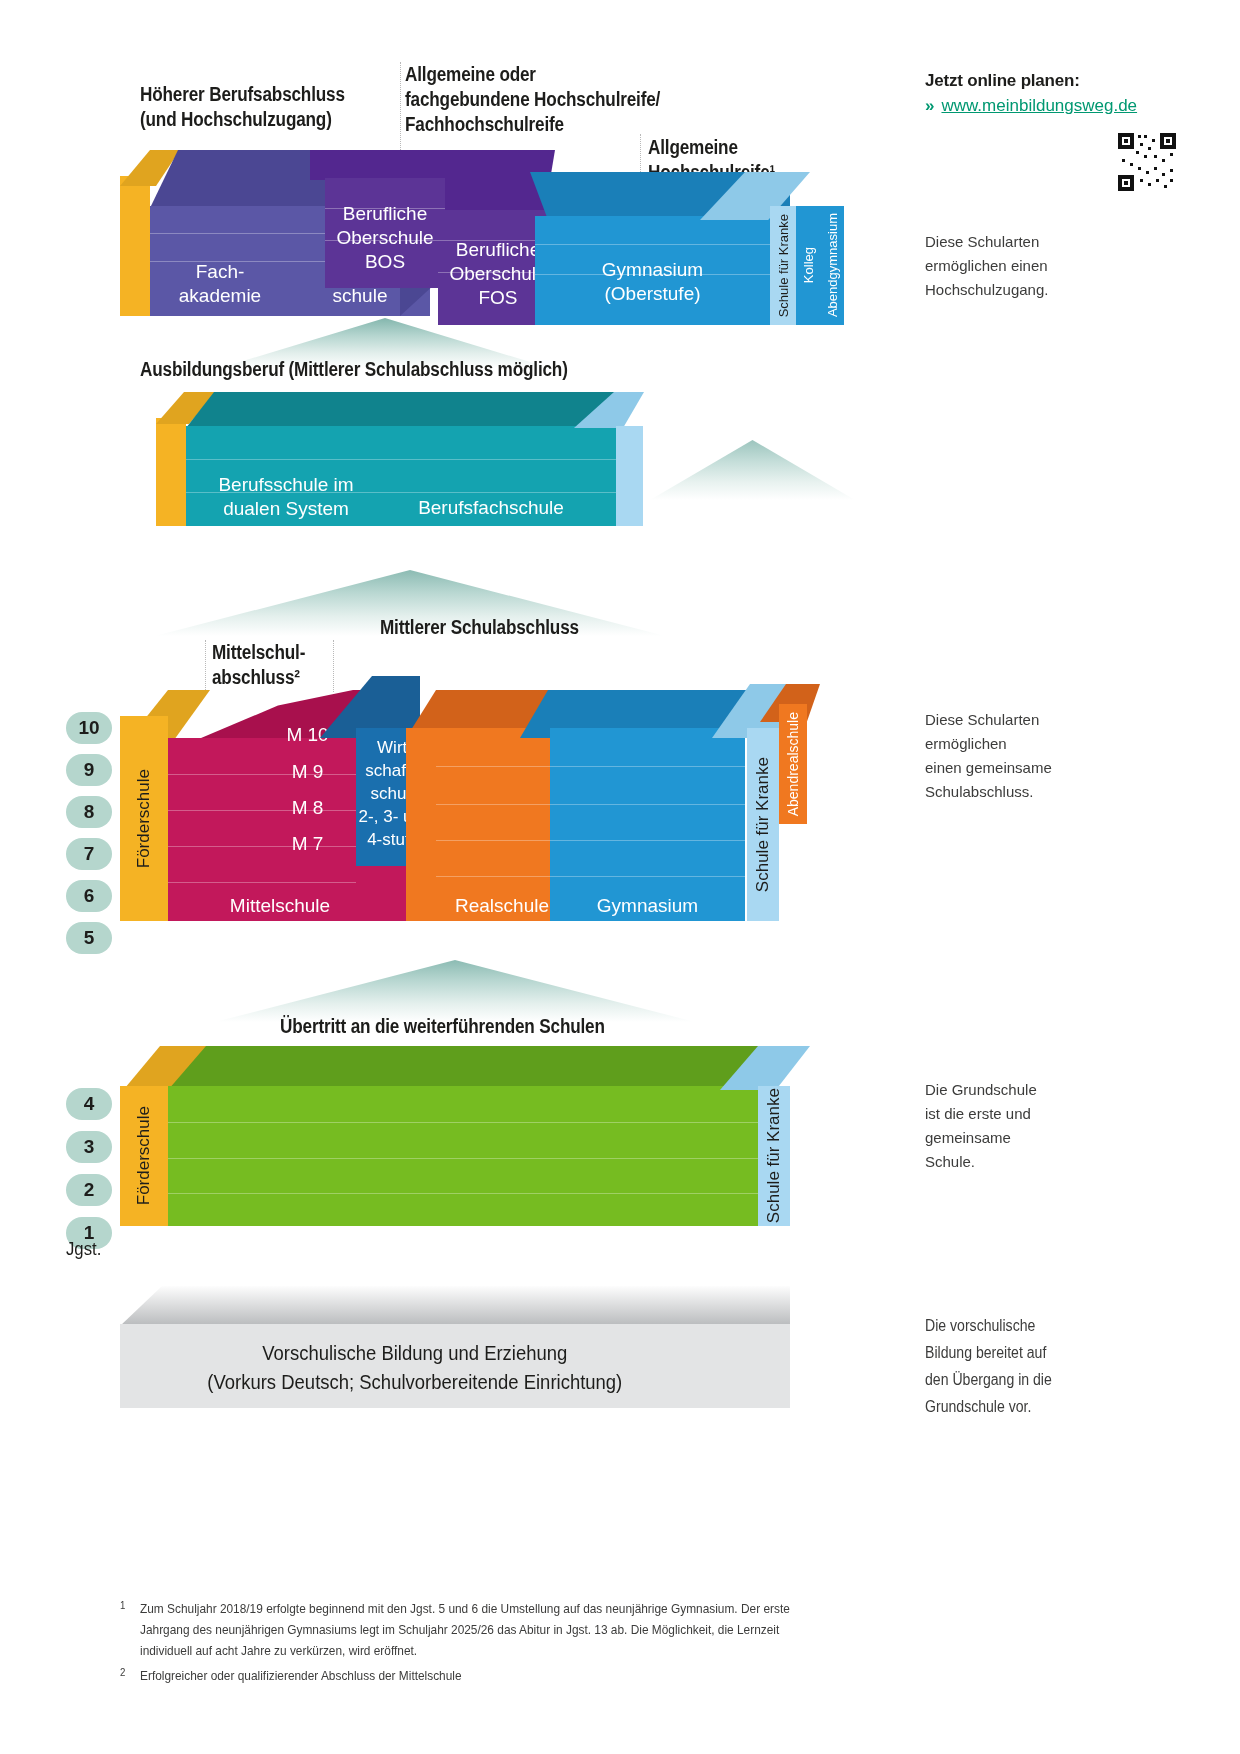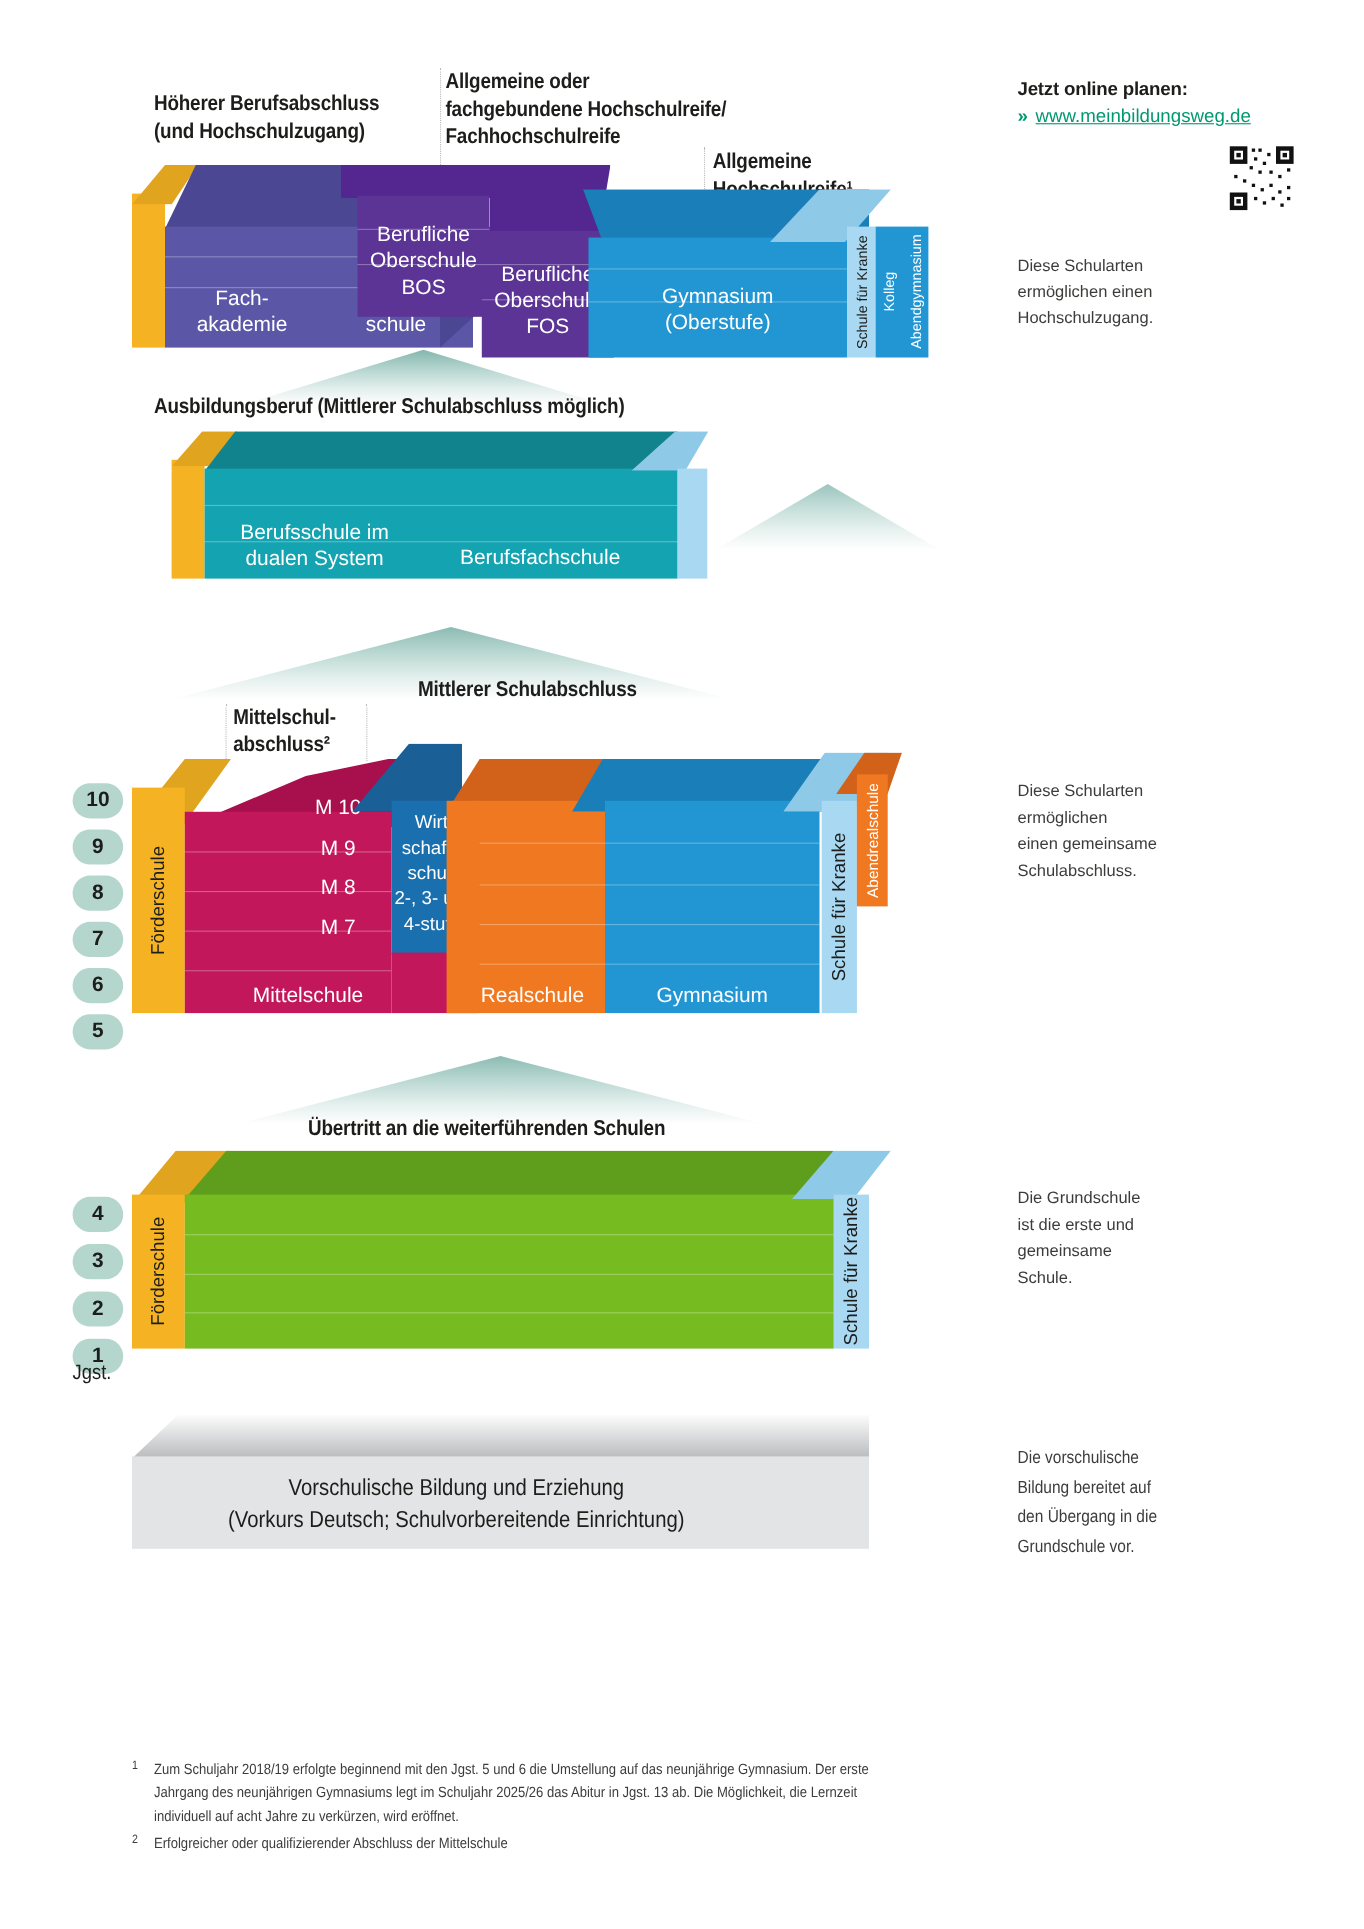--- a/index.html
+++ b/index.html
@@ -317,21 +317,21 @@
   <div class="abs" style="left:236px; top:190px; width:78px; height:55px; background:#c2185b;"></div>
 
   <div class="abs" style="left:286px; top:14px; width:200px; height:48px; background:#d2621a;
               clip-path:polygon(0 100%, 30px 0, 100% 0, 100% 100%);"></div>
   <div class="abs" style="left:314px; top:52px; width:116px; height:193px; background:#f07820;">
     <div class="rowline" style="top:38px;"></div>
     <div class="rowline" style="top:76px;"></div>
     <div class="rowline" style="top:112px;"></div>
     <div class="rowline" style="top:148px;"></div>
   </div>
-  <div class="boxlabel abs" style="left:306px; top:218px; width:116px;">Realschule</div>
+  <div class="boxlabel abs" style="left:324px; top:218px; width:116px;">Realschule</div>
 
   <div class="abs" style="left:286px; top:52px; width:30px; height:193px; background:#f07820;"></div>
 
   <div class="abs" style="left:400px; top:14px; width:230px; height:48px; background:#1a7fb8;
               clip-path:polygon(0 100%, 28px 0, 100% 0, 100% 100%);"></div>
   <div class="abs" style="left:430px; top:52px; width:195px; height:193px; background:#2196d3;">
     <div class="rowline" style="top:38px;"></div>
     <div class="rowline" style="top:76px;"></div>
     <div class="rowline" style="top:112px;"></div>
     <div class="rowline" style="top:148px;"></div>

